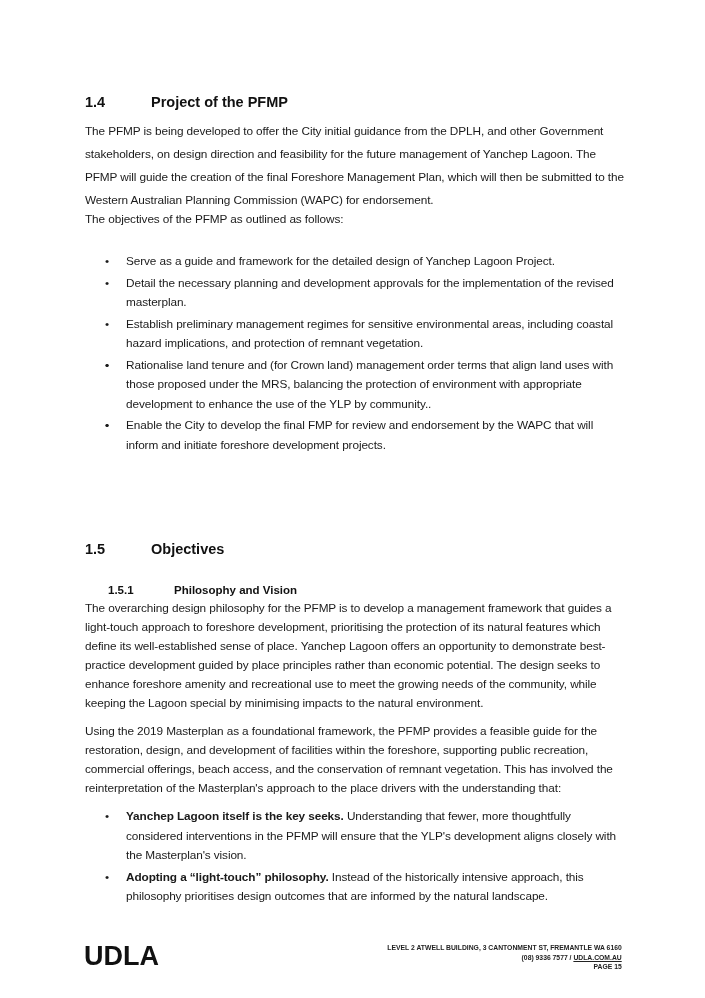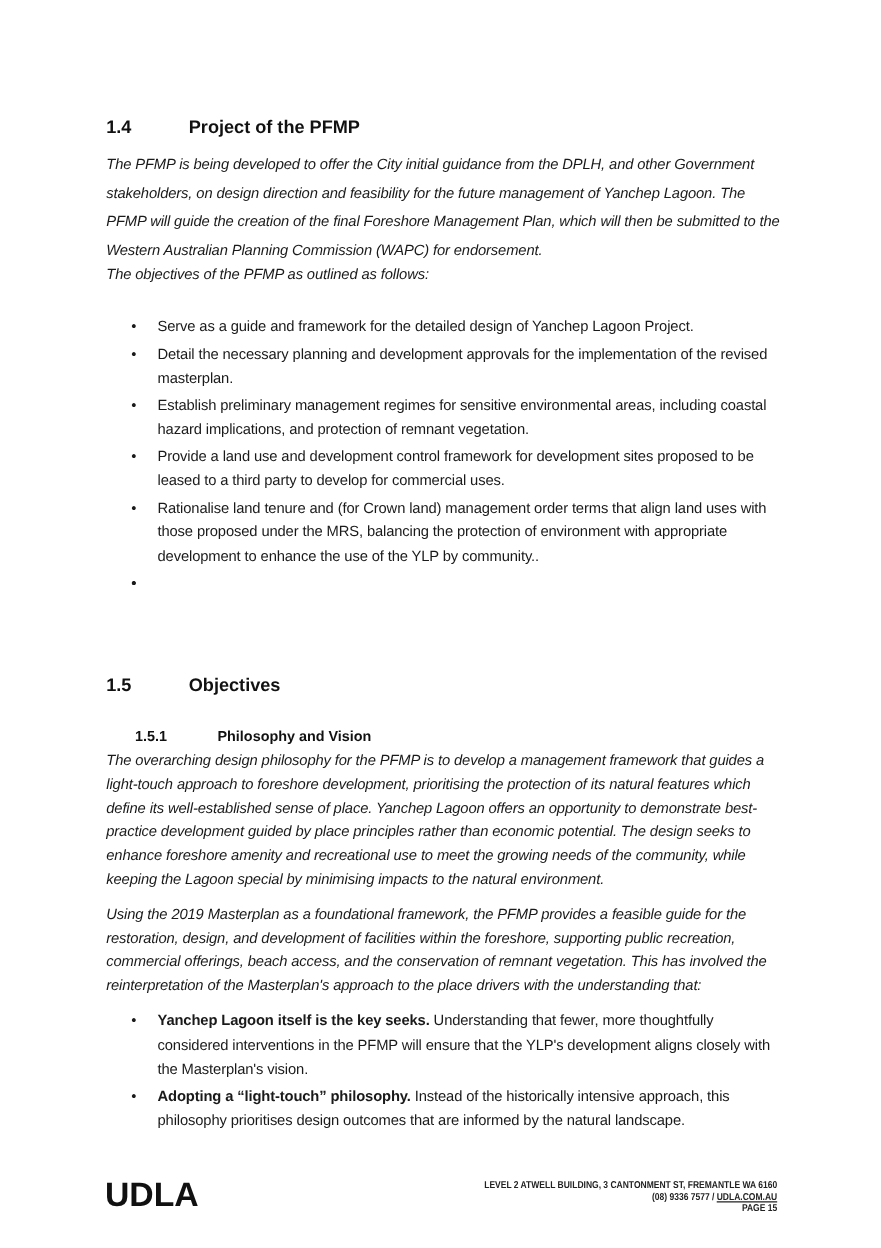--- a/index.html
+++ b/index.html
@@ -3,21 +3,21 @@
   <meta charset="utf-8">
   <style>
     html, body { margin: 0; padding: 0; background: #ffffff; }
     body { width: 705px; height: 998px; position: relative; overflow: hidden;
            font-family: "Liberation Sans", sans-serif; color: #1a1a1a; }
     .page { position: absolute; left: 0; top: 0; width: 705px; height: 998px; }
     .h2 { position: absolute; left: 85px; font-size: 14.5px; font-weight: bold; color: #111; }
     .h2 .num { display: inline-block; width: 66px; }
     .h3 { position: absolute; left: 60px; font-size: 11.5px; font-weight: bold; color: #111; }
     .h3 .num { display: inline-block; width: 66px; }
-    .para { position: absolute; left: 85px; width: 540px; font-size: 11.8px; line-height: 23px; letter-spacing: -0.1px; font-style: italic; }
+    .para { position: absolute; left: 85px; width: 540px; font-size: 11.8px; line-height: 23px; letter-spacing: -0.1px; }
     .para.tight { line-height: 19px; }
     .bullets { position: absolute; left: 85px; width: 540px; margin: 0; padding: 0; list-style: none; font-size: 11.8px; letter-spacing: -0.1px; }
     .bullets li { position: relative; padding-left: 41px; line-height: 19.5px; margin-bottom: 2px; }
     .bullets li .dot { position: absolute; left: 20px; top: 0; }
     .bold { font-weight: bold; }
     .footer-logo { position: absolute; left: 84px; top: 941px; font-size: 27px; font-weight: bold; letter-spacing: 0px; color: #111; font-family: Liberation Sans, sans-serif; }
     .footer-addr { position: absolute; right: 83px; top: 943px; text-align: right; font-size: 8px; line-height: 9.5px; font-weight: bold; color: #222; font-family: "Liberation Sans", sans-serif; transform: scaleX(0.85); transform-origin: right top; }
     .footer-addr .link { text-decoration: underline; }
   </style>
 </head>
@@ -30,24 +30,24 @@
   </div>
 
   <div class="para" style="top:120px;">The PFMP is being developed to offer the City initial guidance from the DPLH, and other Government stakeholders, on design direction and feasibility for the future management of Yanchep Lagoon. The PFMP will guide the creation of the final Foreshore Management Plan, which will then be submitted to the Western Australian Planning Commission (WAPC) for endorsement.</div>
 
   <div class="para" style="top:208px;">The objectives of the PFMP as outlined as follows:</div>
 
   <ul class="bullets" style="top:252px;">
     <li><span class="dot">•</span><span>Serve as a guide and framework for the detailed design of Yanchep Lagoon Project.</span></li>
     <li><span class="dot">•</span><span>Detail the necessary planning and development approvals for the implementation of the revised masterplan.</span></li>
     <li><span class="dot">•</span><span>Establish preliminary management regimes for sensitive environmental areas, including coastal hazard implications, and protection of remnant vegetation.</span></li>
-    <li><span class="dot">•</span><span>Provide a land use and development control framework for development sites proposed to be leased to a third party to develop for commercial uses.</span></li>
+    <li><span class="dot">•</span></li>
     <li><span class="dot">•</span><span>Rationalise land tenure and (for Crown land) management order terms that align land uses with those proposed under the MRS, balancing the protection of environment with appropriate development to enhance the use of the YLP by community..</span></li>
     <li><span class="dot">•</span></li>
-    <li><span class="dot">•</span></li>
+    <li><span class="dot">•</span><span>Enable the City to develop the final FMP for review and endorsement by the WAPC that will inform and initiate foreshore development projects.</span></li>
   </ul>
 
   <div class="h2" style="top:541px;">
     <span class="num">1.5</span><span>Objectives</span>
   </div>
 
   <div class="h3" style="top:584px;margin-left:48px;">
     <span class="num">1.5.1</span><span>Philosophy and Vision</span>
   </div>
 

